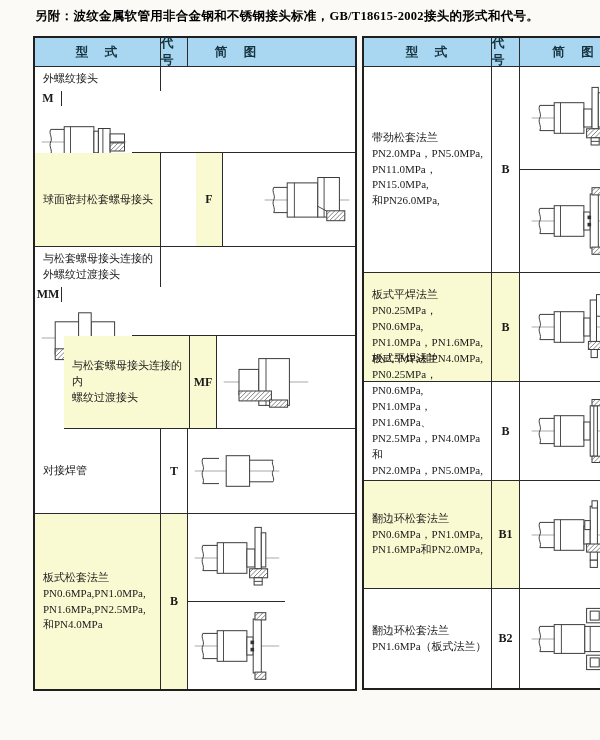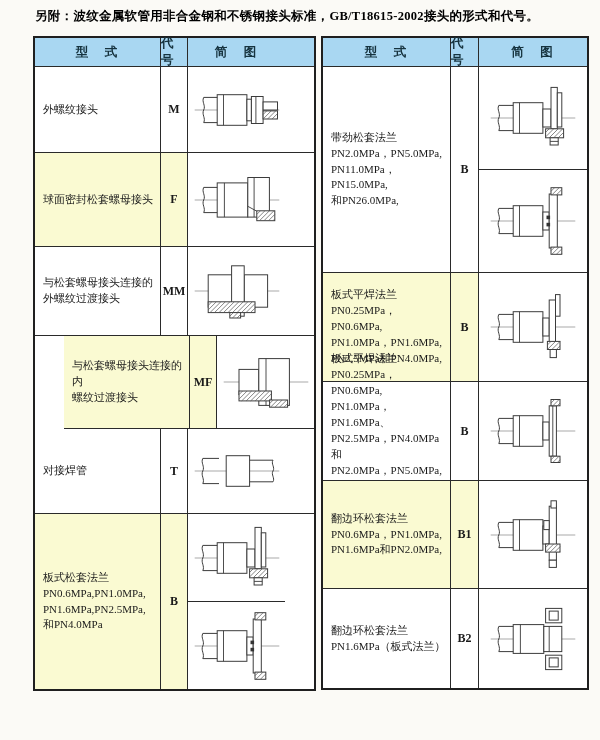--- a/index.html
+++ b/index.html
@@ -56,21 +56,21 @@
 <body>
 
 <div class="doc-title">另附：波纹金属软管用非合金钢和不锈钢接头标准，GB/T18615-2002接头的形式和代号。</div>
 <div class="tables" id="tables">
     <div class="tbl t-left">
       <div class="hdr">
         <div class="hcell h-type">型　式</div>
         <div class="hcell h-code">代号</div>
         <div class="hcell h-diag">简　图</div>
       </div>
-      <div class="row" style="height: 85px;">
+      <div class="row" style="height: 85px; flex-direction: column;">
         <div class="c-type">
           <div>外螺纹接头</div>
         </div>
         <div class="c-code">M</div>
         <div class="c-diag">
           <div class="sub">
             <svg viewBox="0 0 100 80" width="90" height="72">
               <line x1="3" y1="40" x2="97" y2="40" stroke="#777" stroke-width="0.7"></line>
               <path d="M13,26 H30 M13,54 H30 M13,26 c-2.5,5 2.5,9 0,14 c-2.5,5 2.5,9 0,14" fill="none" stroke="#3a3a3a" stroke-width="1.1"></path>
               <rect x="28" y="23" width="33" height="34" fill="#fff" stroke="#3a3a3a" stroke-width="1.1"></rect>
@@ -82,21 +82,21 @@
               <rect x="79" y="41" width="16" height="9" fill="#fff" stroke="#3a3a3a" stroke-width="1.1"></rect>
               <line x1="79" y1="45" x2="83" y2="41" stroke="#555" stroke-width="0.8"></line>
               <line x1="79" y1="50" x2="88" y2="41" stroke="#555" stroke-width="0.8"></line>
               <line x1="84" y1="50" x2="93" y2="41" stroke="#555" stroke-width="0.8"></line>
               <line x1="89" y1="50" x2="95" y2="44" stroke="#555" stroke-width="0.8"></line>
               <line x1="94" y1="50" x2="95" y2="49" stroke="#555" stroke-width="0.8"></line>
             </svg>
           </div>
         </div>
       </div>
-      <div class="row" style="height: 93px;">
+      <div class="row" style="height: 93px; gap: 35px;">
         <div class="c-type hl">
           <div>球面密封松套螺母接头</div>
         </div>
         <div class="c-code hl">F</div>
         <div class="c-diag">
           <div class="sub">
             <svg viewBox="0 0 100 80" width="90" height="72">
               <line x1="3" y1="40" x2="97" y2="40" stroke="#777" stroke-width="0.7"></line>
               <path d="M13,26 H30 M13,54 H30 M13,26 c-2.5,5 2.5,9 0,14 c-2.5,5 2.5,9 0,14" fill="none" stroke="#3a3a3a" stroke-width="1.1"></path>
               <rect x="28" y="21" width="34" height="38" fill="#fff" stroke="#3a3a3a" stroke-width="1.1"></rect>
@@ -108,21 +108,21 @@
               <line x1="72" y1="56" x2="76" y2="52" stroke="#555" stroke-width="0.8"></line>
               <line x1="72" y1="61" x2="81" y2="52" stroke="#555" stroke-width="0.8"></line>
               <line x1="75" y1="63" x2="86" y2="52" stroke="#555" stroke-width="0.8"></line>
               <line x1="80" y1="63" x2="91" y2="52" stroke="#555" stroke-width="0.8"></line>
               <line x1="85" y1="63" x2="92" y2="56" stroke="#555" stroke-width="0.8"></line>
               <line x1="90" y1="63" x2="92" y2="61" stroke="#555" stroke-width="0.8"></line>
             </svg>
           </div>
         </div>
       </div>
-      <div class="row" style="height: 88px;">
+      <div class="row" style="height: 88px; flex-direction: column;">
         <div class="c-type">
           <div>与松套螺母接头连接的</div>
           <div>外螺纹过渡接头</div>
         </div>
         <div class="c-code">MM</div>
         <div class="c-diag">
           <div class="sub">
             <svg viewBox="0 0 100 80" width="90" height="72">
               <line x1="3" y1="40" x2="97" y2="40" stroke="#777" stroke-width="0.7"></line>
               <rect x="18" y="22" width="28" height="36" fill="#fff" stroke="#3a3a3a" stroke-width="1.1"></rect>

